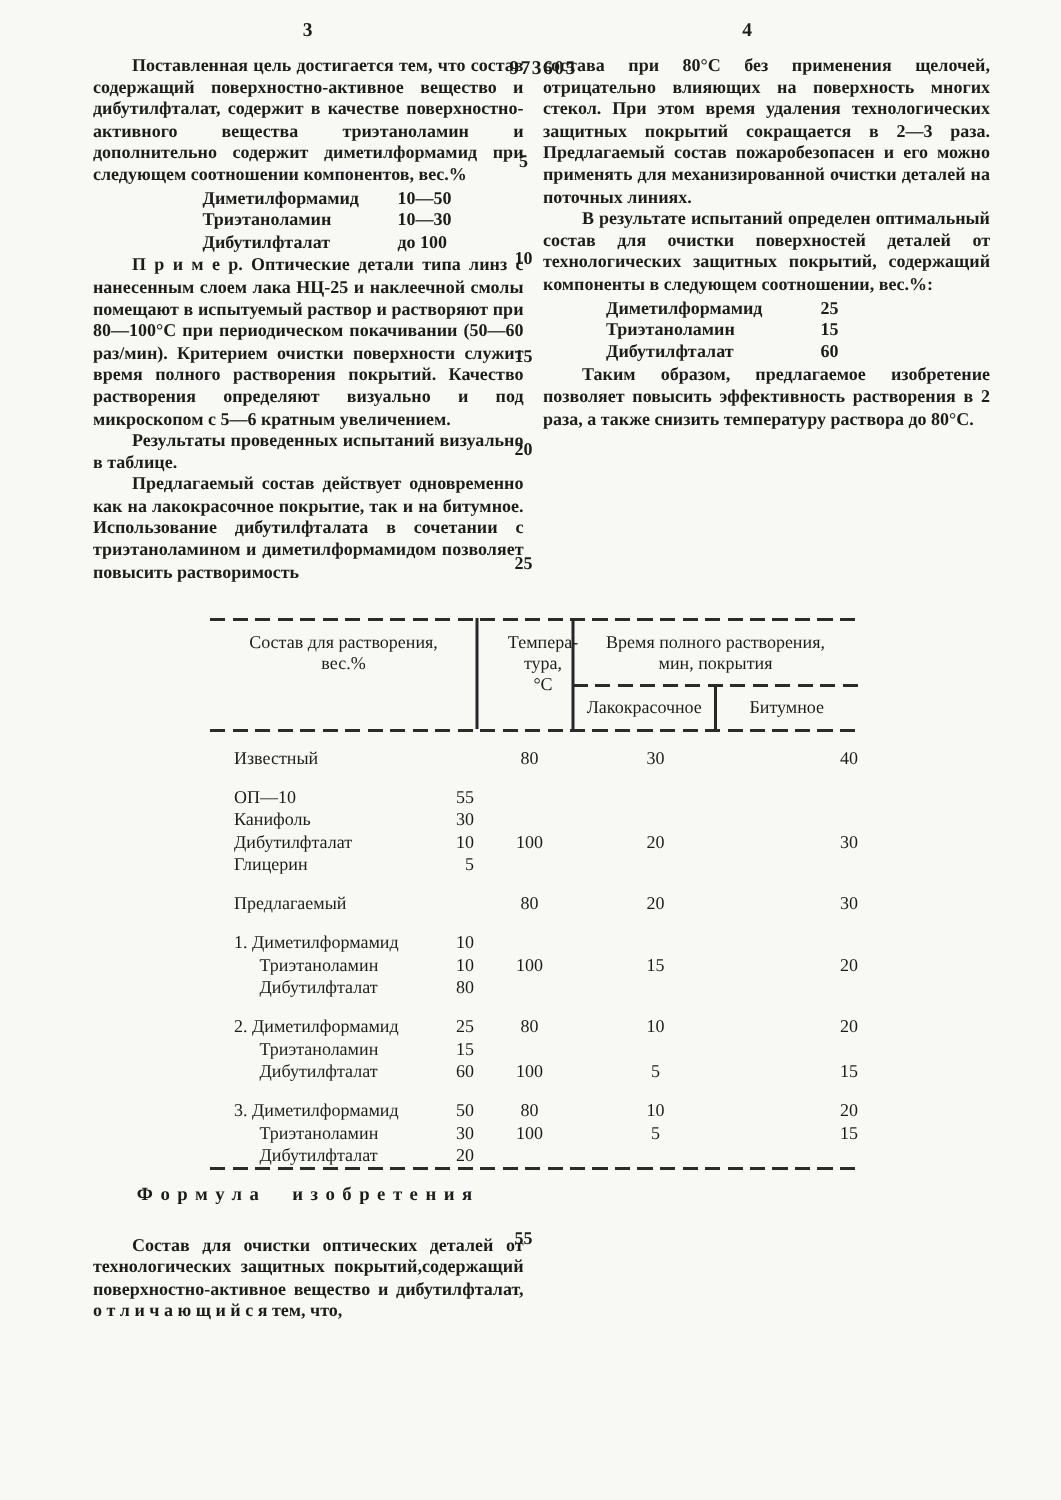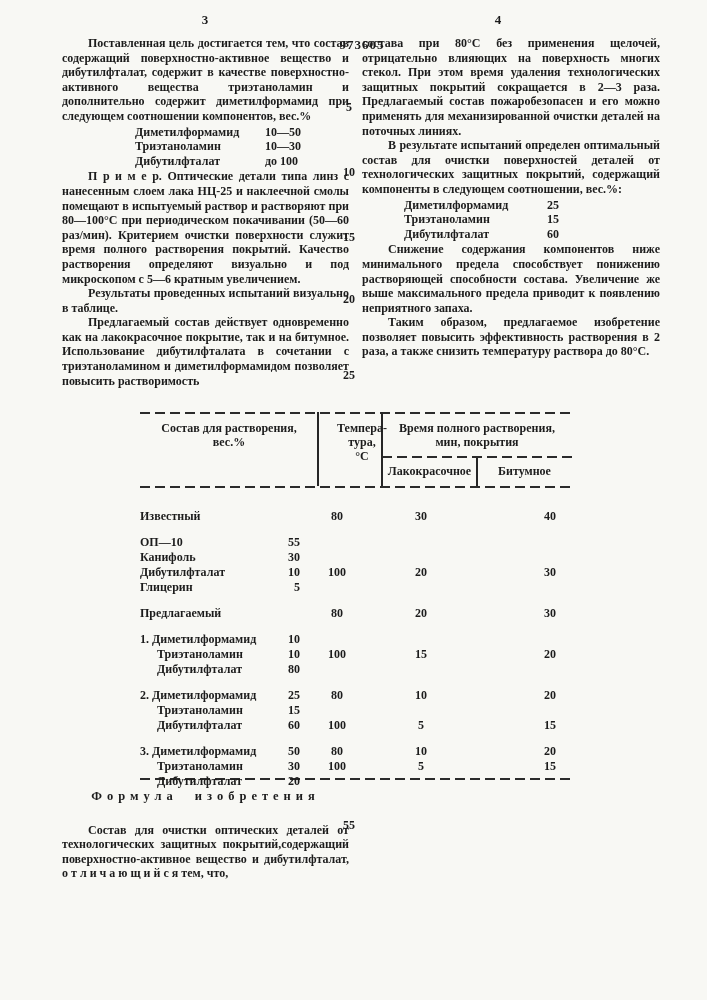--- a/index.html
+++ b/index.html
@@ -38,21 +38,21 @@
 
   
   .gutter-num {
     position:absolute; left:336px; width:26px;
     font-size:12px; font-weight:bold; text-align:center;
   }
 
   
   .dtable {
     position:absolute; left:140px; top:412px; width:432px; height:368px;
-    font-size:12px; font-weight:bold; line-height:14px;
+    font-size:12px; font-weight:normal; line-height:14px;
   }
   .dashline {
     position:absolute; height:2px;
     background:repeating-linear-gradient(90deg,#2b2b2b 0 10px,transparent 10px 15px);
   }
   .d-top    { left:0; right:0; top:0; }
   .d-mid    { left:242px; width:190px; top:44px; }
   .d-head   { left:0; right:0; top:74px; }
   .d-bottom { left:0; right:0; top:366px; }
   .vline { position:absolute; width:2px; background:#262626; }
@@ -60,21 +60,21 @@
   .v2 { left:241px; top:0; height:74px; }
   .v3 { left:336px; top:46px; height:28px; }
 
   .th { position:absolute; text-align:center; white-space:pre-line; }
   .th-comp { left:0;    top:9px;  width:178px; }
   .th-temp { left:192px;top:9px;  width:60px; }
   .th-time { left:242px;top:9px;  width:190px; }
   .th-lac  { left:242px;top:52px; width:95px; }
   .th-bit  { left:337px;top:52px; width:95px; }
 
-  .tbody { position:absolute; left:0; top:86px; width:432px;margin-top:11px; }
+  .tbody { position:absolute; left:16px; top:86px; width:432px; }
   .trow { display:flex; height:15px; }
   .trow.spacer { height:11px; }
   .tc { overflow:visible; white-space:nowrap; }
   .tc-name   { flex:0 0 130px; text-align:left; }
   .trow.indent .tc-name { padding-left:17px; }
   .tc-amount { flex:0 0 30px;  text-align:right; }
   .tc-temp   { flex:0 0 58px;  margin-left:8px; text-align:center; }
   .tc-lac    { flex:0 0 110px; text-align:center; }
   .tc-bit    { flex:0 0 80px;  text-align:right; }
 
@@ -139,21 +139,20 @@
       </div>
       <div class="comp-row">
         <span class="cname">Триэтаноламин</span>
         <span class="cval">15</span>
       </div>
       <div class="comp-row">
         <span class="cname">Дибутилфталат</span>
         <span class="cval">60</span>
       </div>
     </div>
-    <p class="ind">Снижение содержания компонентов ниже минимального предела способствует понижению растворяющей способности состава. Увеличение же выше максимального предела приводит к появлению неприятного запаха.</p>
     <p class="ind gap-top">Таким образом, предлагаемое изобретение позволяет повысить эффективность растворения в 2 раза, а также снизить температуру раствора до 80°С.</p>
   </div>
 
   <div class="dtable">
     <div class="dashline d-top"></div>
     <div class="dashline d-mid"></div>
     <div class="dashline d-head"></div>
     <div class="dashline d-bottom"></div>
     <div class="vline v1"></div>
     <div class="vline v2"></div>

